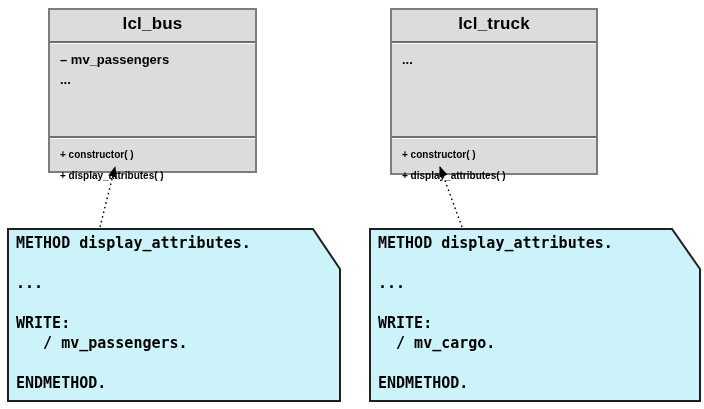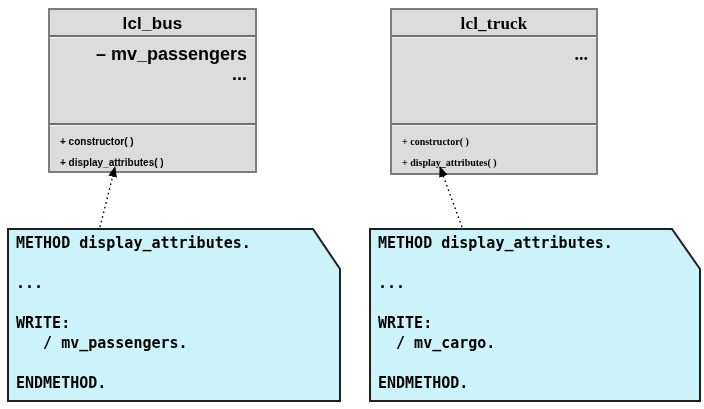--- a/index.html
+++ b/index.html
@@ -19,41 +19,40 @@
 
   
   .class-box {
     position: absolute;
     box-sizing: border-box;
     border: 2px solid #7d7d7d;
     background: #dcdcdc;
     color: #000000;
   }
   #class-bus   { left: 48px;  top: 8px; width: 209px; height: 165px; }
-  #class-truck { left: 390px; top: 8px; width: 208px; height: 167px; font-family: Liberation Serif, serif; }
+  #class-truck { left: 390px; top: 8px; width: 208px; height: 167px; }
 
   .c-title {
-    height: 25px;
+    height: 31px;
     line-height: 27px;
     text-align: center;
     font-size: 17px;
     font-weight: bold;
     letter-spacing: 0.2px;
   }
   .sep {
     height: 3px;
     background: linear-gradient(to bottom, #6f6f6f 0 60%, #fafafa 60% 100%);
   }
   .c-attrs {
     height: 70px;
-    padding: 6px 8px 9px 10px;
-    font-size: 18px;
+    padding: 6px 8px 16px 10px;
+    font-size: 13px;
     font-weight: bold;
     line-height: 20px;
-    text-align: right;
   }
   .c-methods {
     padding: 5px 8px 0 10px;
     font-size: 10px;
     font-weight: bold;
     line-height: 21px;
   }
   .member { white-space: pre; }
 
   

